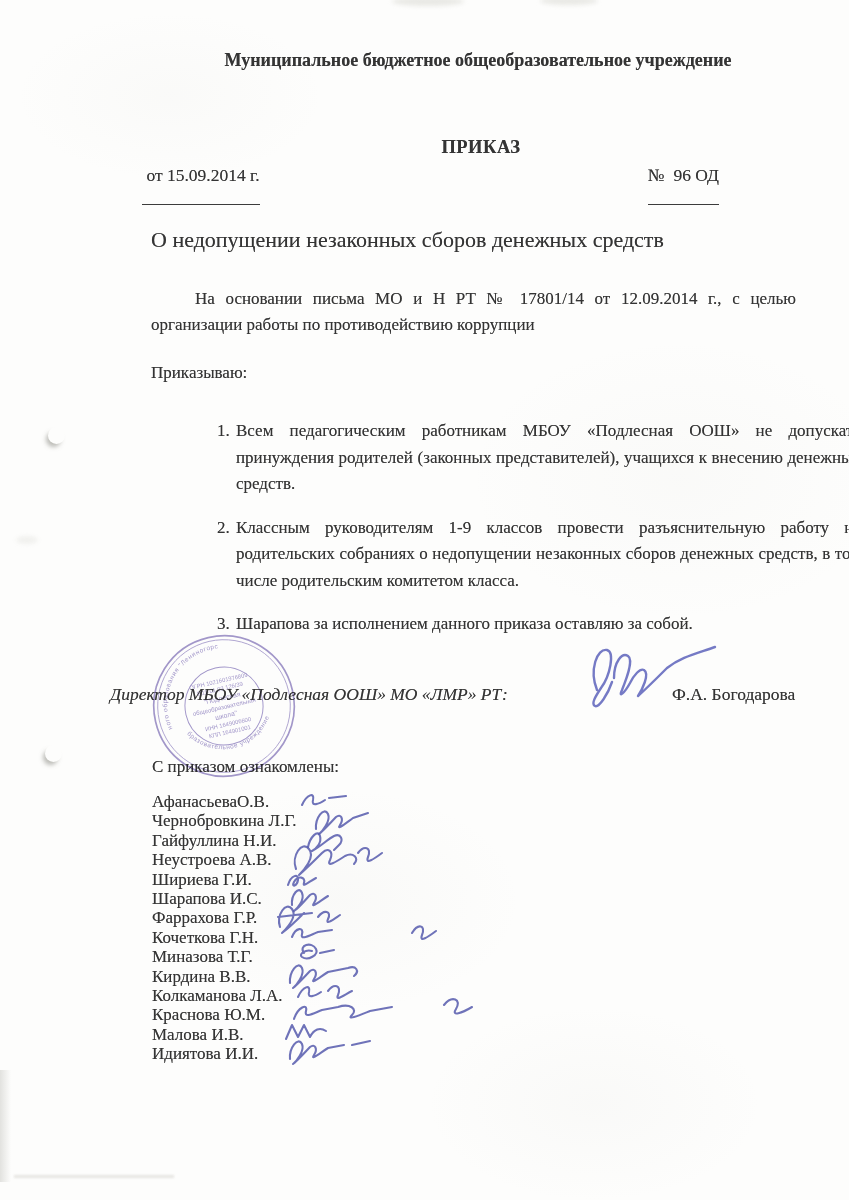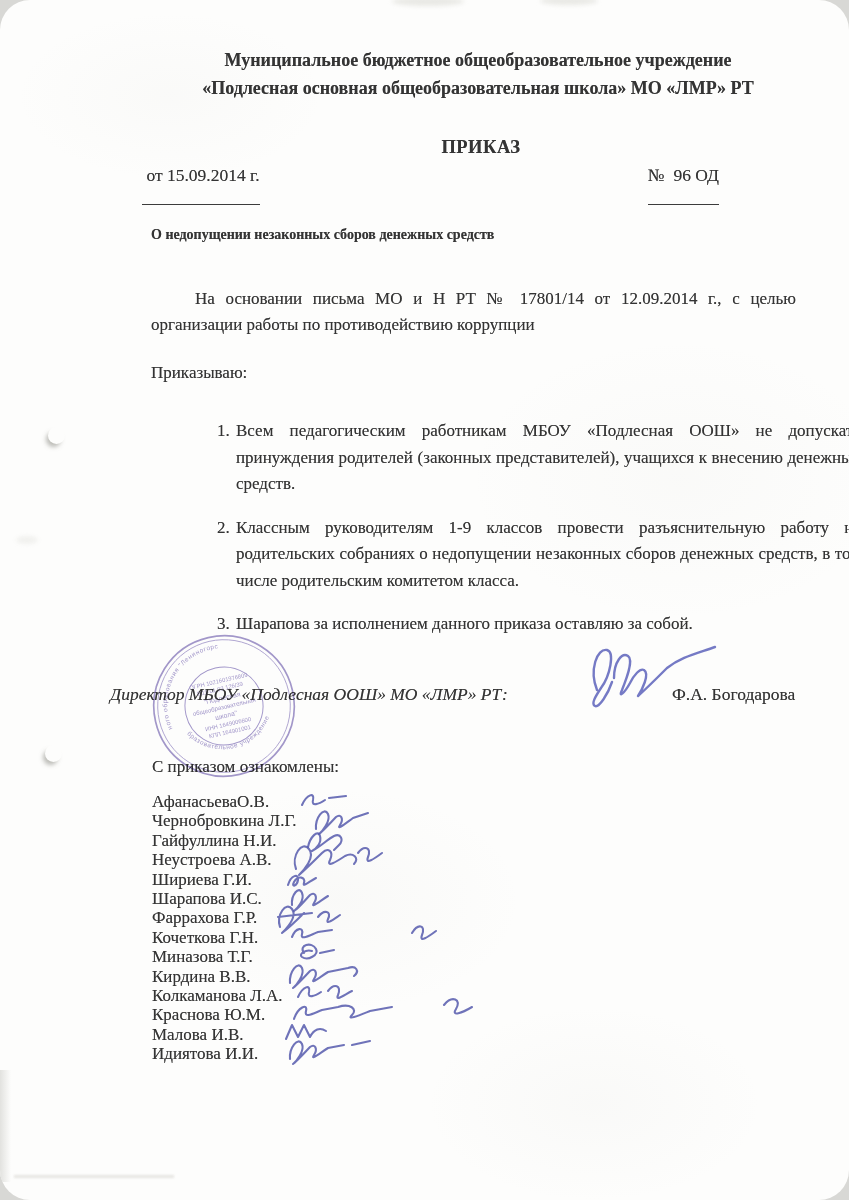--- a/index.html
+++ b/index.html
@@ -4,42 +4,41 @@
 <style>
   html,body{margin:0;padding:0;background:#d8d8d5;}
   .page{
     position:relative;
     width:849px;height:1200px;
     margin:0 auto;
     background:#fdfdfc;
     overflow:hidden;
     font-family:"Liberation Serif","DejaVu Serif",serif;
     color:#343434;
-    border-radius:30px;
   }
   
   .page::before{
     content:"";position:absolute;inset:0;pointer-events:none;
     background:
       radial-gradient(220px 120px at 20% 8%,rgba(190,190,182,.05),transparent 70%),
       radial-gradient(300px 200px at 80% 40%,rgba(190,190,182,.05),transparent 70%),
       radial-gradient(260px 160px at 40% 75%,rgba(190,190,182,.06),transparent 70%),
       radial-gradient(240px 140px at 70% 92%,rgba(190,190,182,.06),transparent 70%);
   }
   .abs{position:absolute;}
   .txt{text-shadow:0 0 .4px rgba(55,55,55,.55);}
 
   .org{left:148px;top:46px;width:660px;text-align:center;
        font-weight:bold;font-size:18px;line-height:28px;}
   .title{left:151px;top:137px;width:660px;text-align:center;
        font-weight:bold;font-size:18.5px;letter-spacing:.5px;}
   .u{white-space:pre;border-bottom:1.2px solid #3c3c3c;padding-bottom:19px;}
   .date{left:142px;top:165px;font-size:17.5px;}
   .num{left:648px;top:165px;font-size:17.5px;}
-  .subject{left:151px;top:227px;font-weight:bold;font-size:14px;}
+  .subject{left:151px;top:227px;font-weight:normal;font-size:22px;}
   .basis{left:151px;top:286px;width:645px;font-size:17px;line-height:25.5px;
          text-align:justify;text-indent:44px;margin:0;}
   .orderword{left:151px;top:363px;font-size:17px;}
   ol.items{left:168px;top:402px;width:627px;font-size:17px;line-height:26.5px;
          text-align:justify;margin:16px;padding:0 0 0 50px;}
   ol.items li{padding-left:2px;}
   ol.items li:not(:last-child){margin-bottom:17px;}
 
   .director{left:110px;top:684px;font-size:17.5px;z-index:2;font-style:italic;}
   .dirname{left:672px;top:684px;font-size:17.5px;z-index:2;}
@@ -90,21 +89,20 @@
   <div class="abs smudge sm1"></div>
   <div class="abs smudge sm2"></div>
   <div class="abs smudge sm3"></div>
   <div class="abs punch p1"></div>
   <div class="abs punch p2"></div>
   <div class="abs edge"></div>
   <div class="abs bline"></div>
 
   <div class="abs org txt">
     <div>Муниципальное бюджетное общеобразовательное учреждение</div>
-    <div>«Подлесная основная общеобразовательная школа» МО «ЛМР» РТ</div>
   </div>
 
   <div class="abs title txt">ПРИКАЗ</div>
 
   <div class="abs date txt"><span class="u"> от 15.09.2014 г.</span></div>
   <div class="abs num txt"><span class="u">№  96 ОД</span></div>
 
   <div class="abs subject txt">О недопущении незаконных сборов денежных средств</div>
 
   <p class="abs basis txt">На основании письма МО и Н РТ № 17801/14 от 12.09.2014 г., с целью организации работы по противодействию коррупции</p>

